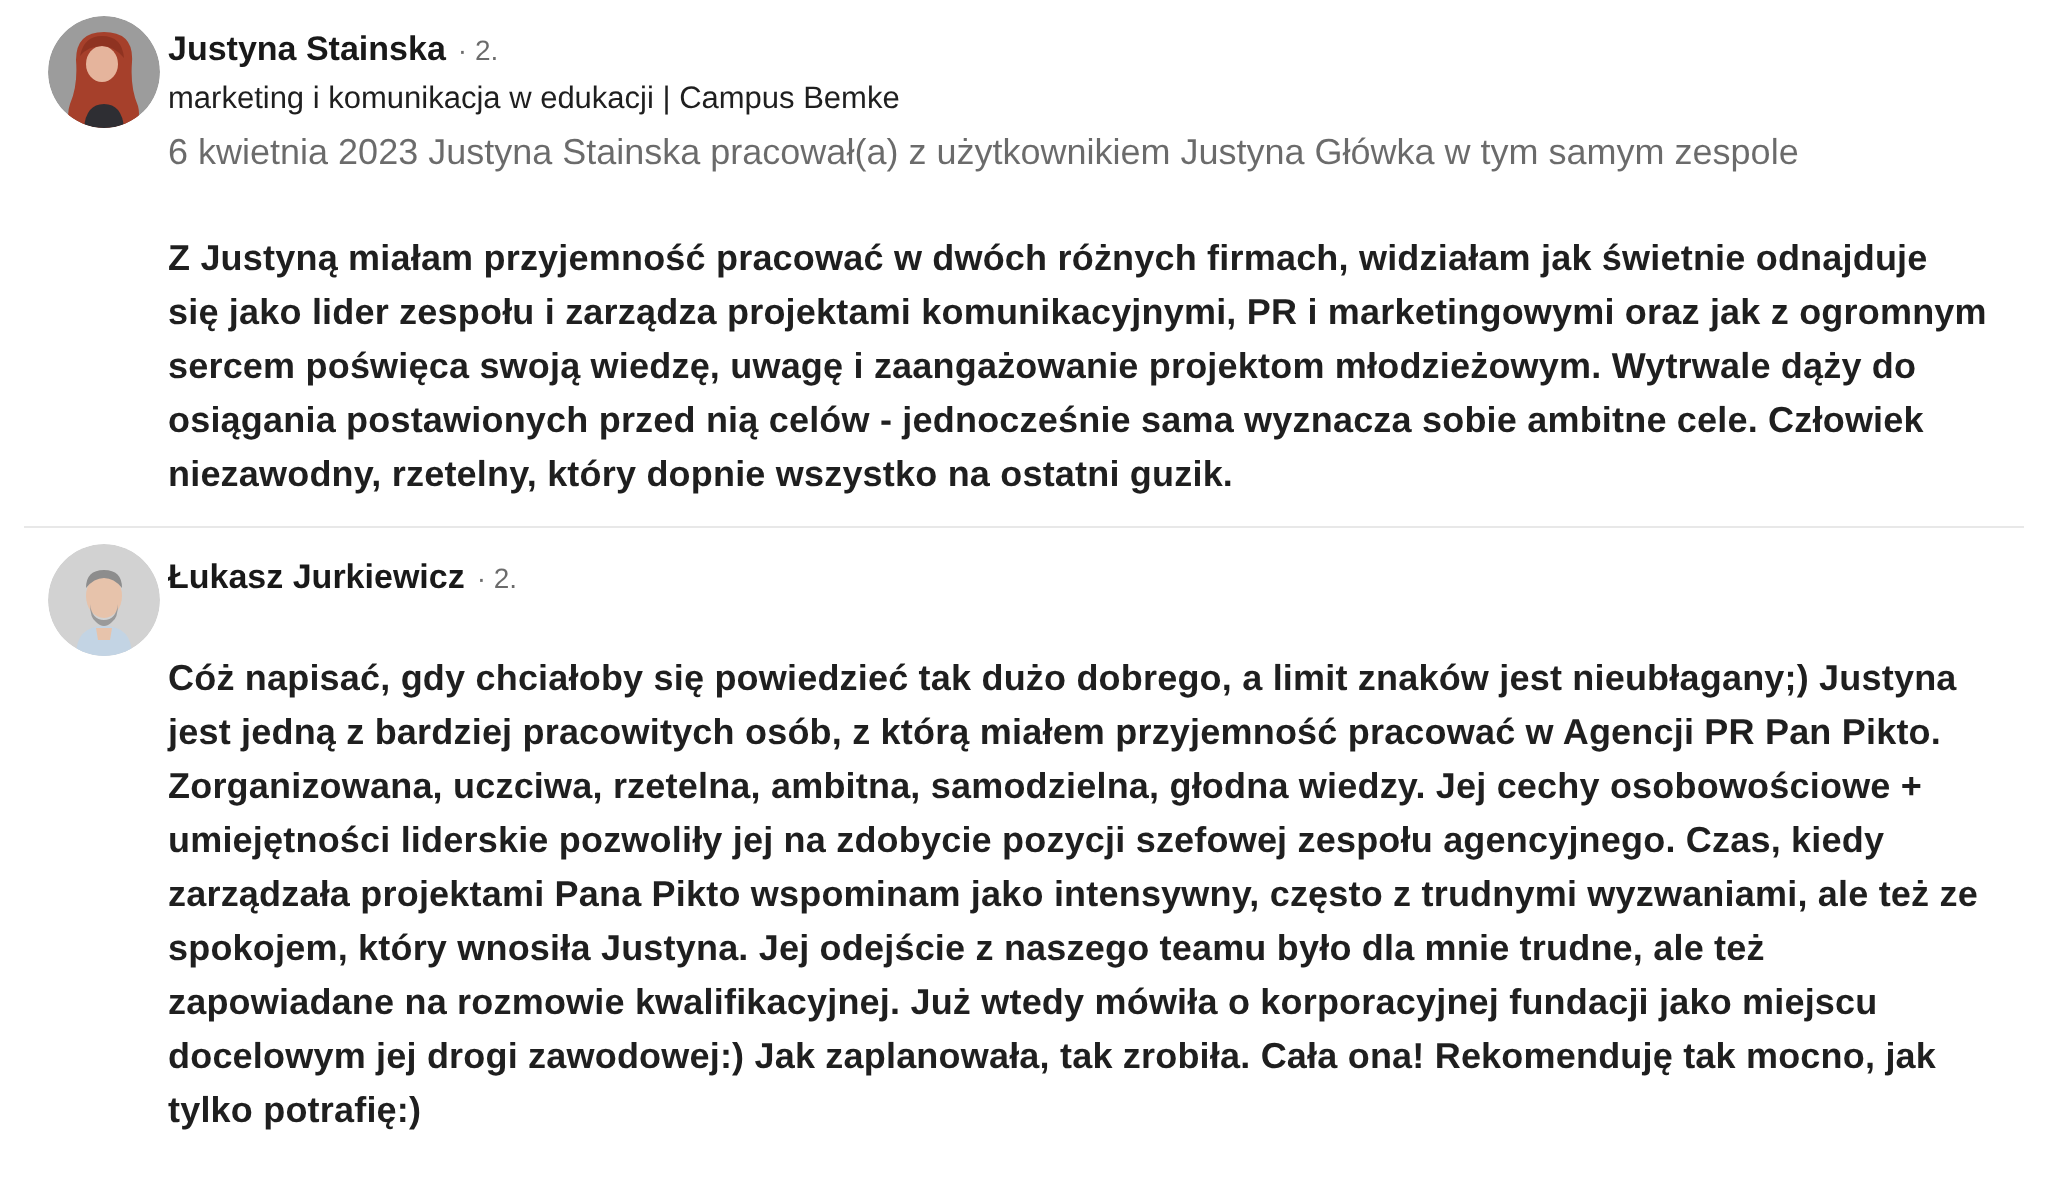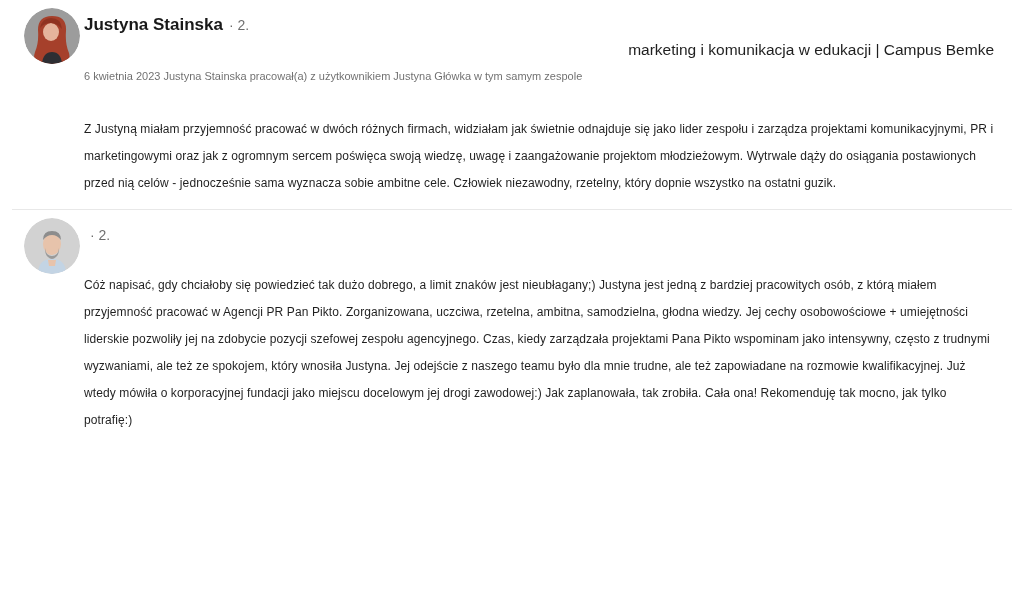--- a/index.html
+++ b/index.html
@@ -41,33 +41,33 @@
   .rec-degree {
     font-size: 14px;
     color: rgba(0,0,0,0.58);
     margin-left: 6px;
     font-weight: normal;
   }
   .rec-headline {
     font-size: 15.5px;
     line-height: 27px;
     color: #1f1f1f;
-    text-align: right;
   }
   .rec-dateline {
-    font-size: 11px;
+    font-size: 18px;
     line-height: 27px;
     color: rgba(0,0,0,0.58);
   }
   .rec-body {
     margin-top: 26px;
-    font-size: 12px;
+    font-size: 18px;
     line-height: 27px;
     color: rgba(0,0,0,0.88);
     letter-spacing: 0.1px;
+    font-weight: bold;
   }
   .divider {
     border: none;
     border-top: 1px solid #e8e8e8;
     margin: 12px 12px 0 12px;
     height: 0;
   }
   .entry-2 .rec-body { }
 </style>
 </head>
@@ -118,19 +118,20 @@
           <path d="M14 56 q0 -15 14 -15 q14 0 14 15z" fill="#c3d4e4"></path>
           <path d="M24 42 l8 0 l-1 6 l-6 0z" fill="#e7c3ab"></path>
           <ellipse cx="28" cy="26" rx="9" ry="11" fill="#e7c3ab"></ellipse>
           <path d="M19 22 q0 -9 9 -9 q9 0 9 9 q-4 -5 -9 -5 q-5 0 -9 5z" fill="#8d8d8d"></path>
           <path d="M21 30 q1 8 7 8 q6 0 7 -8 q0 7 -3 9 q-2 2 -4 2 q-2 0 -4 -2 q-3 -2 -3 -9z" fill="#9a9a9a"></path>
         </g>
       </svg>
     </div>
     <div class="rec-content">
       <div class="name-row">
+        <span class="rec-name">Łukasz Jurkiewicz</span>
         <span class="rec-degree">· 2.</span>
       </div>
       <div class="rec-body">Cóż napisać, gdy chciałoby się powiedzieć tak dużo dobrego, a limit znaków jest nieubłagany;) Justyna jest jedną z bardziej pracowitych osób, z którą miałem przyjemność pracować w Agencji PR Pan Pikto. Zorganizowana, uczciwa, rzetelna, ambitna, samodzielna, głodna wiedzy. Jej cechy osobowościowe + umiejętności liderskie pozwoliły jej na zdobycie pozycji szefowej zespołu agencyjnego. Czas, kiedy zarządzała projektami Pana Pikto wspominam jako intensywny, często z trudnymi wyzwaniami, ale też ze spokojem, który wnosiła Justyna. Jej odejście z naszego teamu było dla mnie trudne, ale też zapowiadane na rozmowie kwalifikacyjnej. Już wtedy mówiła o korporacyjnej fundacji jako miejscu docelowym jej drogi zawodowej:) Jak zaplanowała, tak zrobiła. Cała ona! Rekomenduję tak mocno, jak tylko potrafię:)</div>
     </div>
   </div>
 
 </div>
 
 </body></html>

